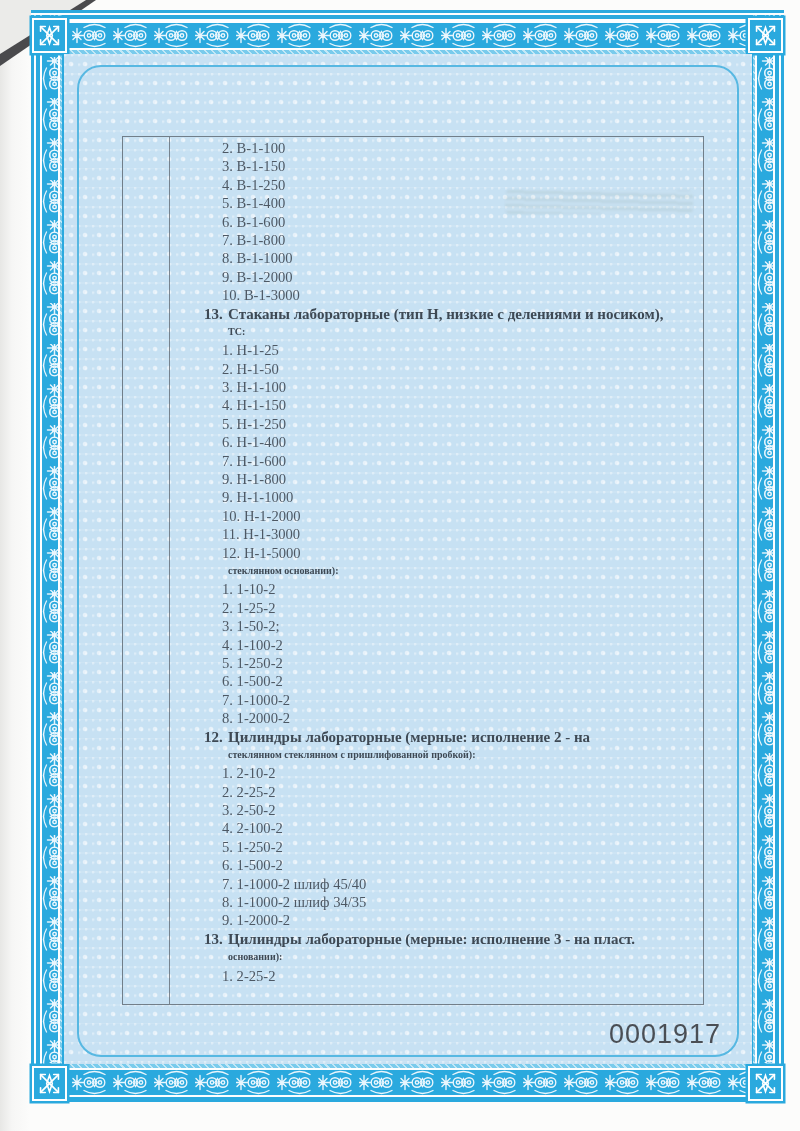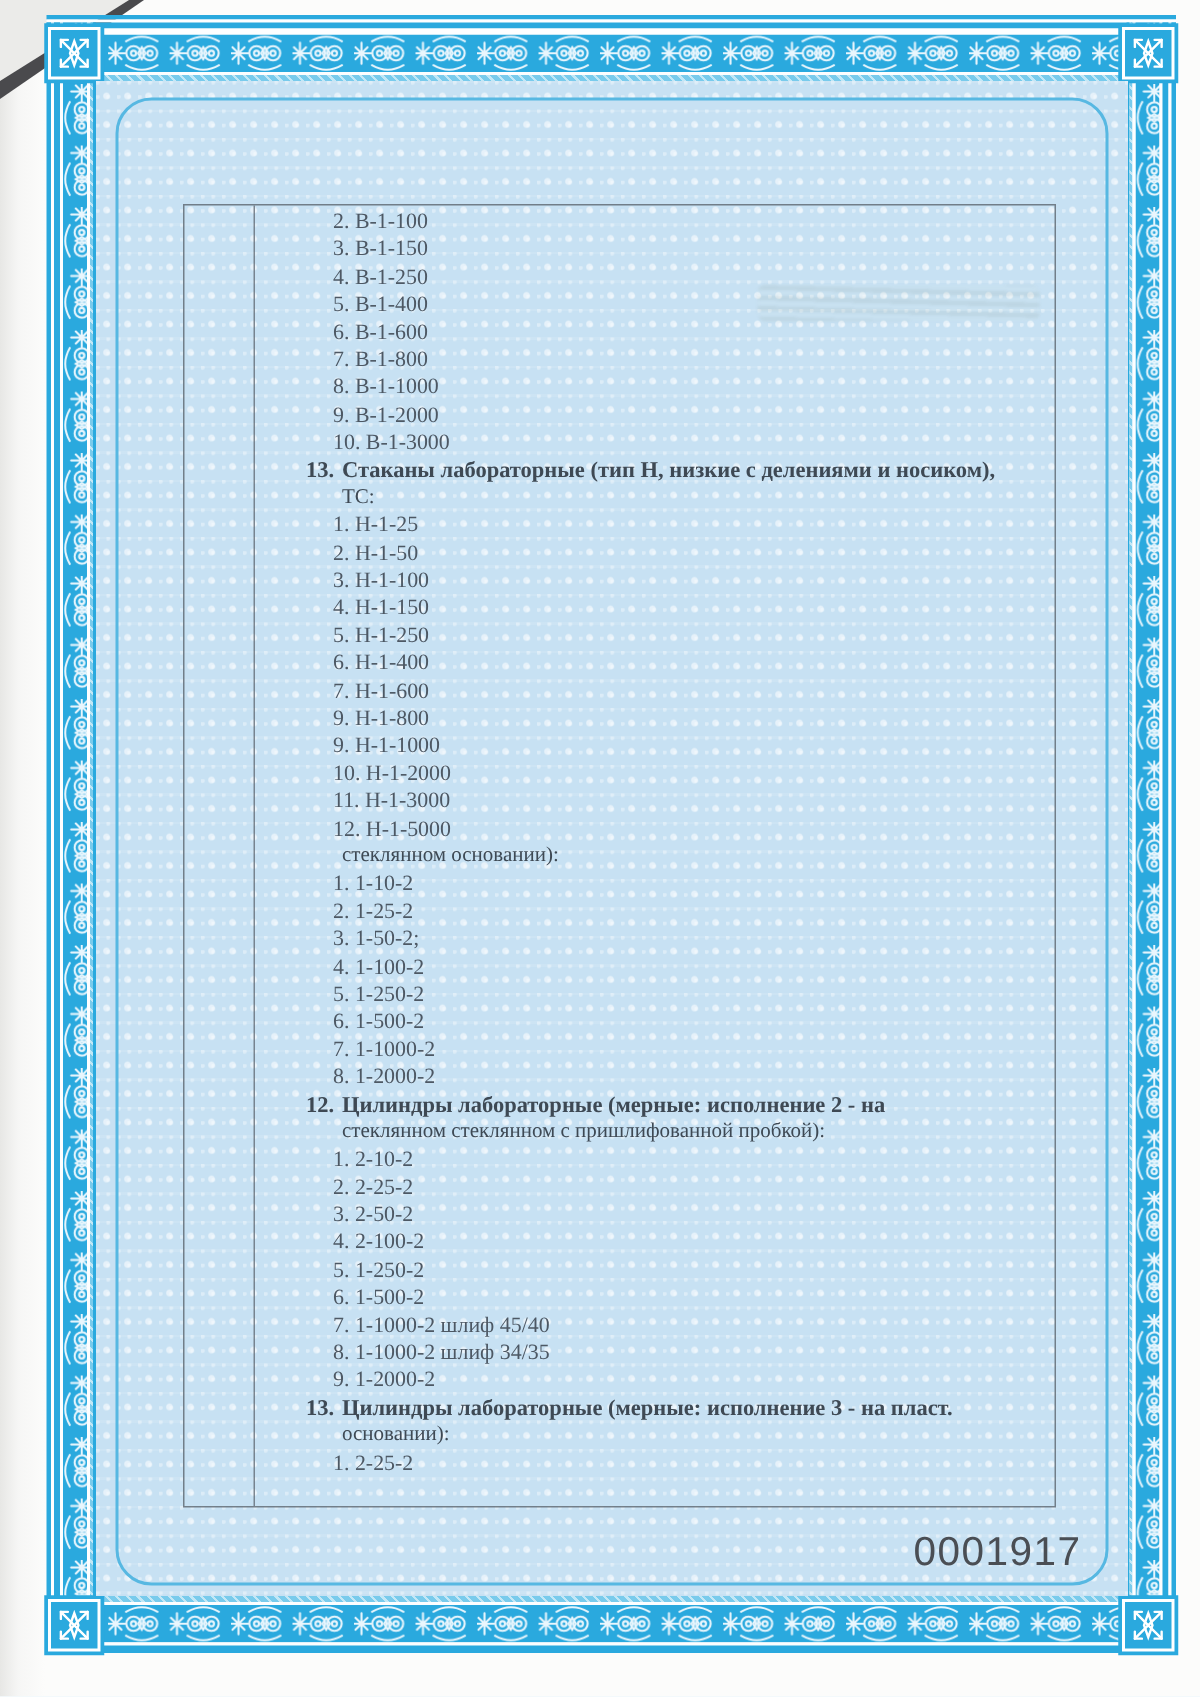--- a/index.html
+++ b/index.html
@@ -52,21 +52,21 @@
   .table-box{position:absolute;left:122px;top:136px;width:582px;height:869px;box-sizing:border-box;
      border:1px solid rgba(98,108,118,.85);}
   .table-box::after{content:"";position:absolute;left:46px;top:0;bottom:0;width:1px;
      background:rgba(98,108,118,.8);}
   .lines{position:absolute;left:0;top:2px;right:0;}
   .line{display:flex;height:18.4px;line-height:18.4px;font-size:14.6px;color:#4d5864;
         padding-left:99px;white-space:pre;}
   .line .num{flex:none;}
   .line.heading{padding-left:81px;font-weight:700;color:#3e4954;font-size:15px;}
   .line.heading .num{width:24px;}
-  .line.heading2{padding-left:105px;font-weight:400;color:#3e4954;font-size:14px;}
+  .line.heading2{padding-left:105px;font-weight:700;color:#3e4954;font-size:10px;}
 
   .serial{position:absolute;left:598px;top:1019px;width:134px;text-align:center;
      font-family:"Liberation Sans",sans-serif;font-size:27px;letter-spacing:1px;color:#4a4e54;}
 </style>
 </head>
 <body>
 
 <svg width="0" height="0" style="position:absolute" aria-hidden="true">
   <defs>
     <g id="motifH" stroke="#e9f6fd" fill="none" stroke-width="1.4" stroke-linecap="round">

